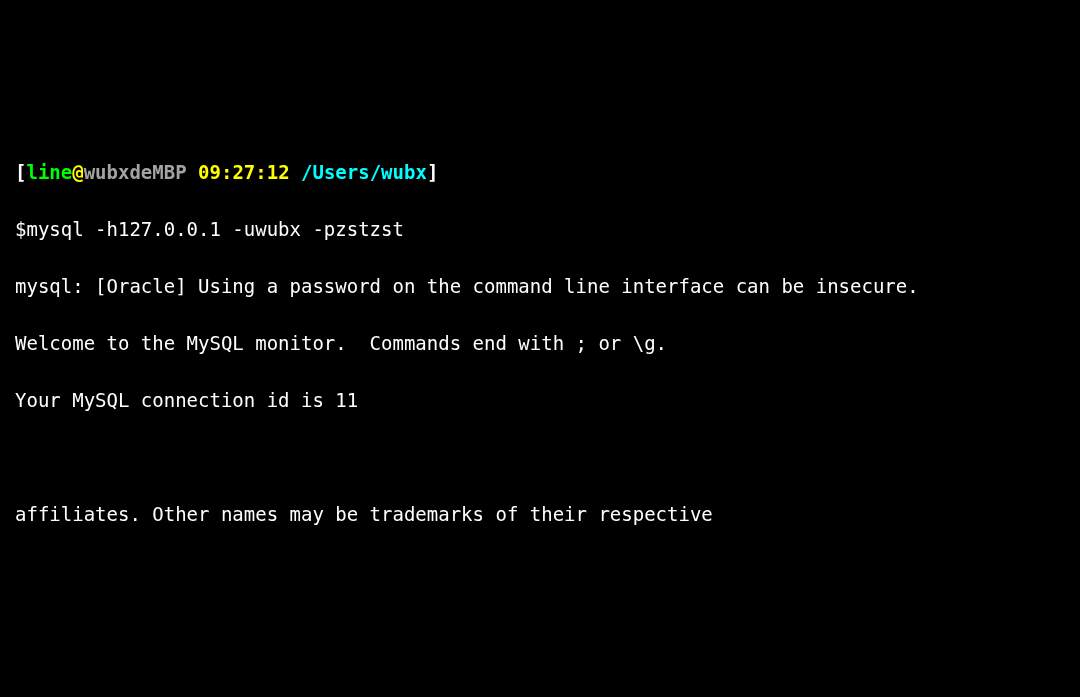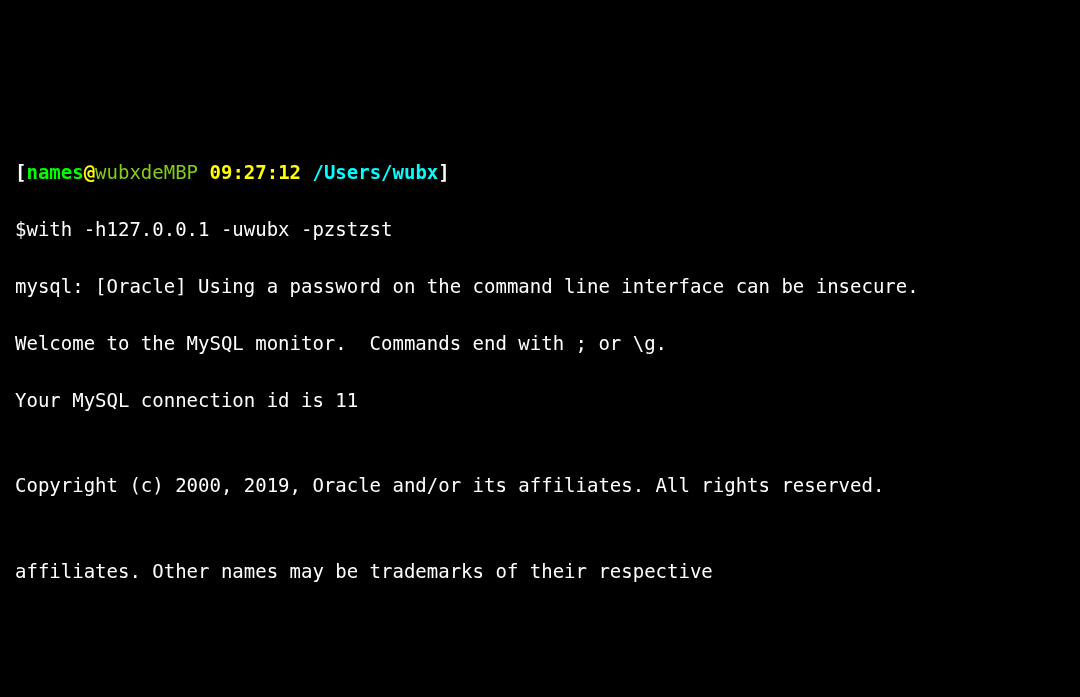--- a/index.html
+++ b/index.html
@@ -17,22 +17,22 @@
       width: 1080px;
       height: 697px;
       overflow: hidden;
       white-space: pre;
     }
     .green {
       color: #00ff00;
       font-weight: bold;
     }
     .red {
-      color: #84cc16;
-      font-weight: normal;
+      color: #a3a3a3;
+      font-weight: bold;
     }
     .yellow {
       color: #ffff00;
       font-weight: bold;
     }
     .cyan {
       color: #00ffff;
       font-weight: bold;
       margin-top: 12px;
     }
@@ -48,27 +48,26 @@
     .prompt-line {
       display: block;
     }
   </style>
 </head>
 <body>
 
 
 
 <div>
-<span class="prompt-line"><span class="white bold">[</span><span class="green">names</span><span class="yellow">@</span><span class="red">wubxdeMBP</span><span> </span><span class="yellow">09:27:12</span><span> </span><span class="cyan">/Users/wubx</span><span class="white bold">]</span></span>
-<span class="line white">$with -h127.0.0.1 -uwubx -pzstzst</span>
+<span class="prompt-line"><span class="white bold">[</span><span class="green">line</span><span class="yellow">@</span><span class="red">wubxdeMBP</span><span> </span><span class="yellow">09:27:12</span><span> </span><span class="cyan">/Users/wubx</span><span class="white bold">]</span></span>
+<span class="line white">$mysql -h127.0.0.1 -uwubx -pzstzst</span>
 <span class="line white">mysql: [Oracle] Using a password on the command line interface can be insecure.</span>
 <span class="line white">Welcome to the MySQL monitor.  Commands end with ; or \g.</span>
 <span class="line white">Your MySQL connection id is 11</span>
 <span class="line white"></span>
-<span class="line white">Copyright (c) 2000, 2019, Oracle and/or its affiliates. All rights reserved.</span>
 <span class="line white"></span>
 <span class="line white">affiliates. Other names may be trademarks of their respective</span>
 
 <span class="line white"></span>
 
 <span class="line white"></span>
 
 
 <span class="line white"></span>
 

